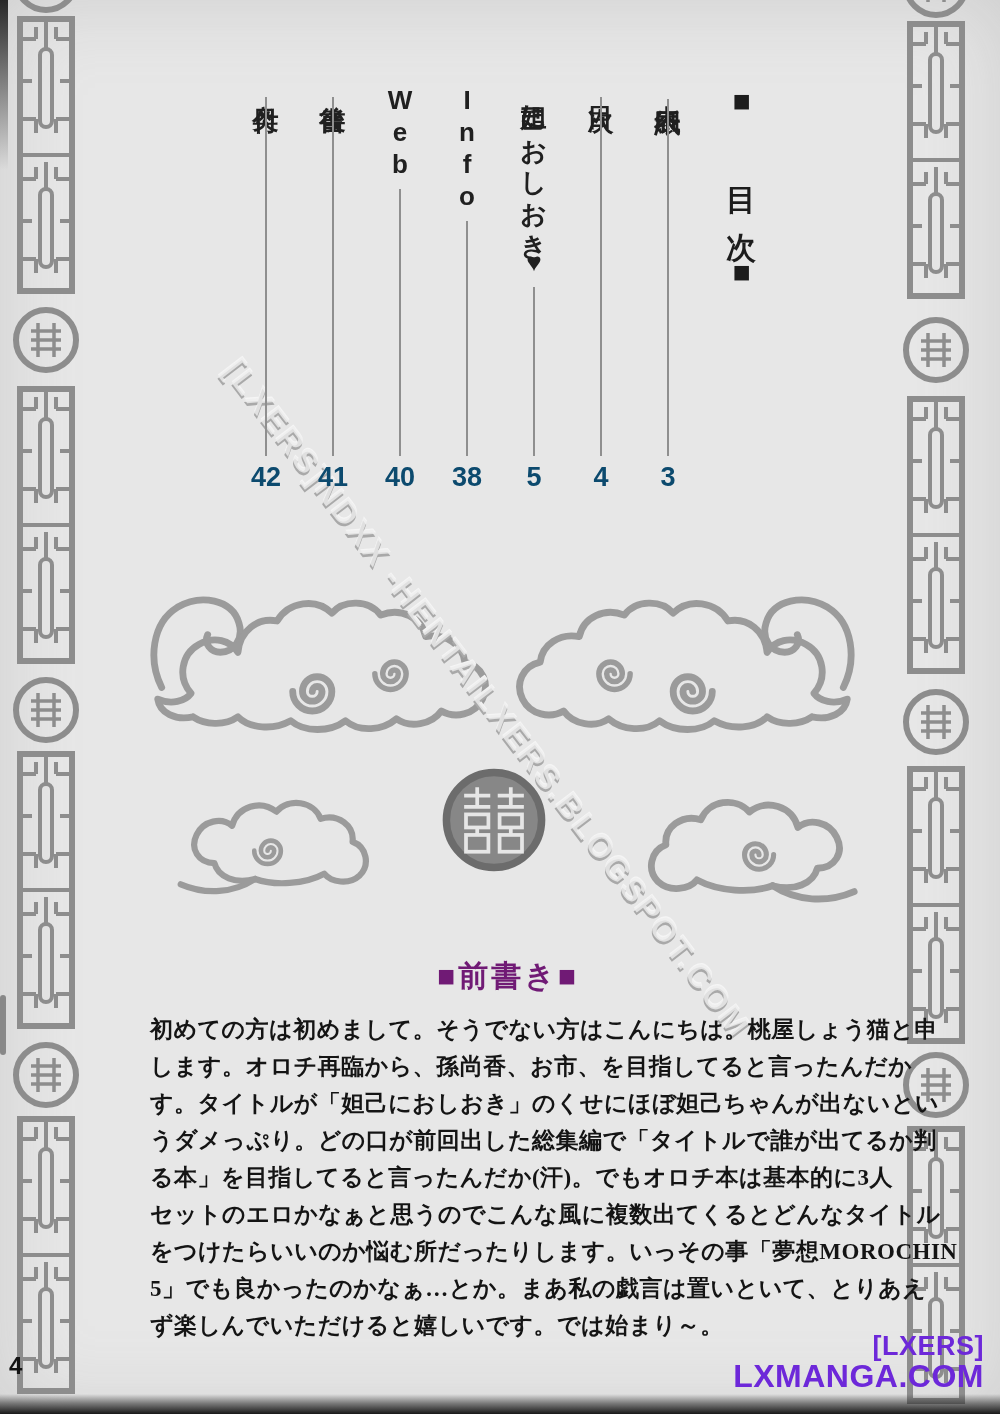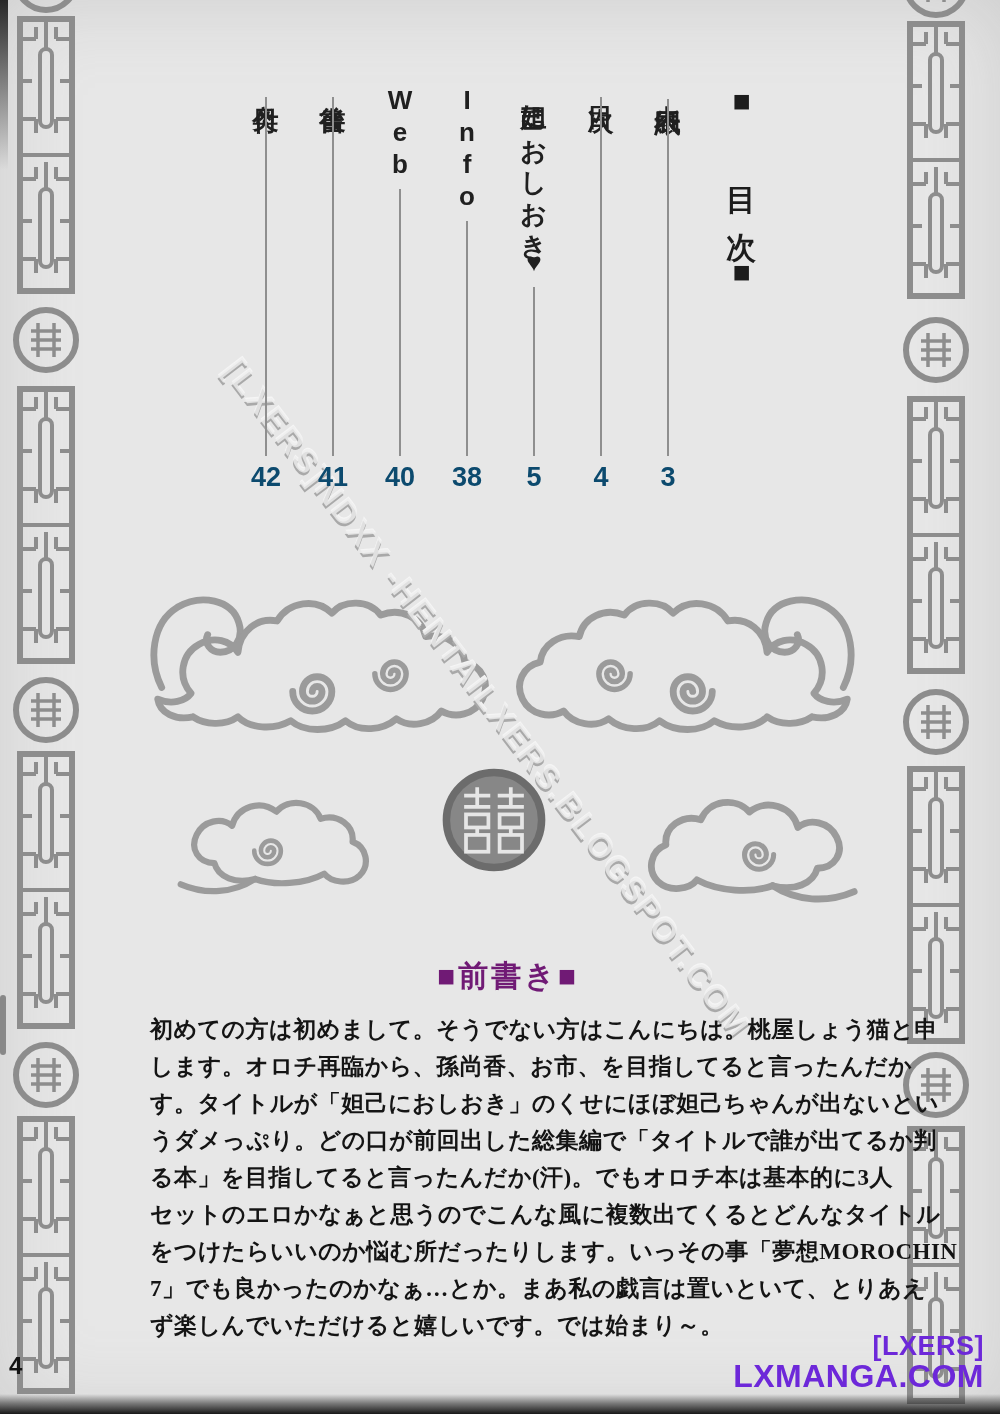--- a/index.html
+++ b/index.html
@@ -216,21 +216,21 @@
 
   <div class="foreword">
     <div class="fw-head">■前書き■</div>
     <div class="fw-line">初めての方は初めまして。そうでない方はこんにちは。桃屋しょう猫と申</div>
     <div class="fw-line">します。オロチ再臨から、孫尚香、お市、を目指してると言ったんだか</div>
     <div class="fw-line">す。タイトルが「妲己におしおき」のくせにほぼ妲己ちゃんが出ないとい</div>
     <div class="fw-line">うダメっぷり。どの口が前回出した総集編で「タイトルで誰が出てるか判</div>
     <div class="fw-line">る本」を目指してると言ったんだか(汗)。でもオロチ本は基本的に3人</div>
     <div class="fw-line">セットのエロかなぁと思うのでこんな風に複数出てくるとどんなタイトル</div>
     <div class="fw-line">をつけたらいいのか悩む所だったりします。いっその事「夢想MOROCHIN</div>
-    <div class="fw-line">7」でも良かったのかなぁ…とか。まあ私の戯言は置いといて、とりあえ</div>
+    <div class="fw-line">5」でも良かったのかなぁ…とか。まあ私の戯言は置いといて、とりあえ</div>
     <div class="fw-line">ず楽しんでいただけると嬉しいです。では始まり～。</div>
   </div>
 
   <div class="wm-corner">
     <div class="l1">[LXERS]</div>
     <div class="l2">LXMANGA.COM</div>
   </div>
   <div class="pagenum">4</div>
 
   <div class="bottom-shadow"></div>

